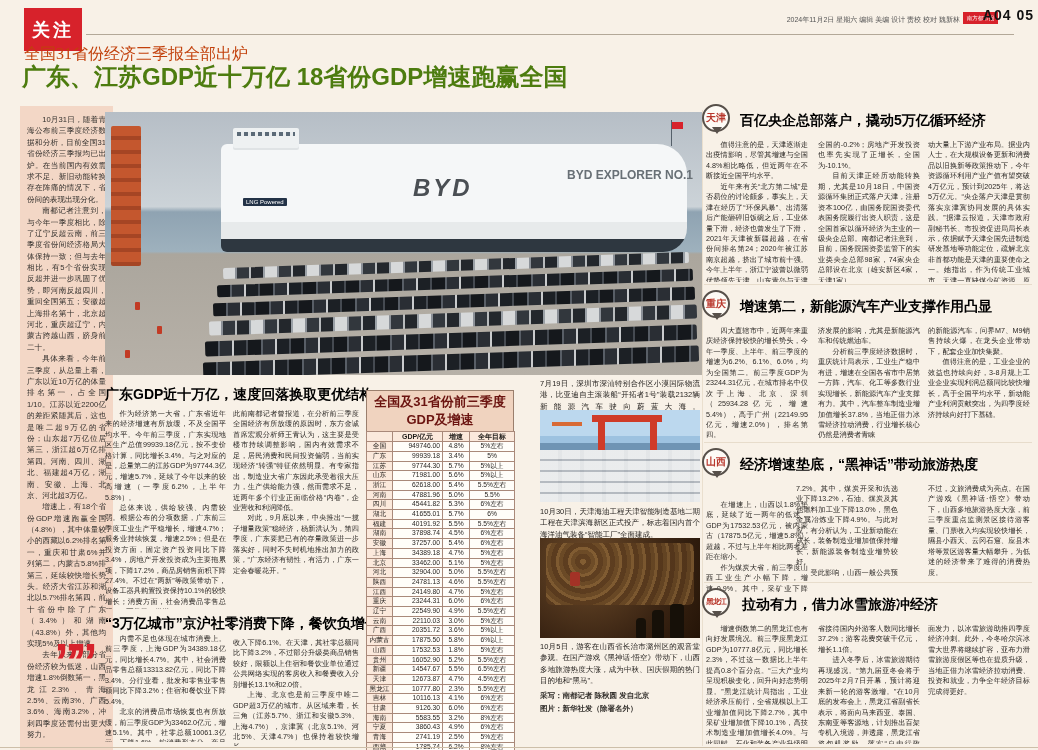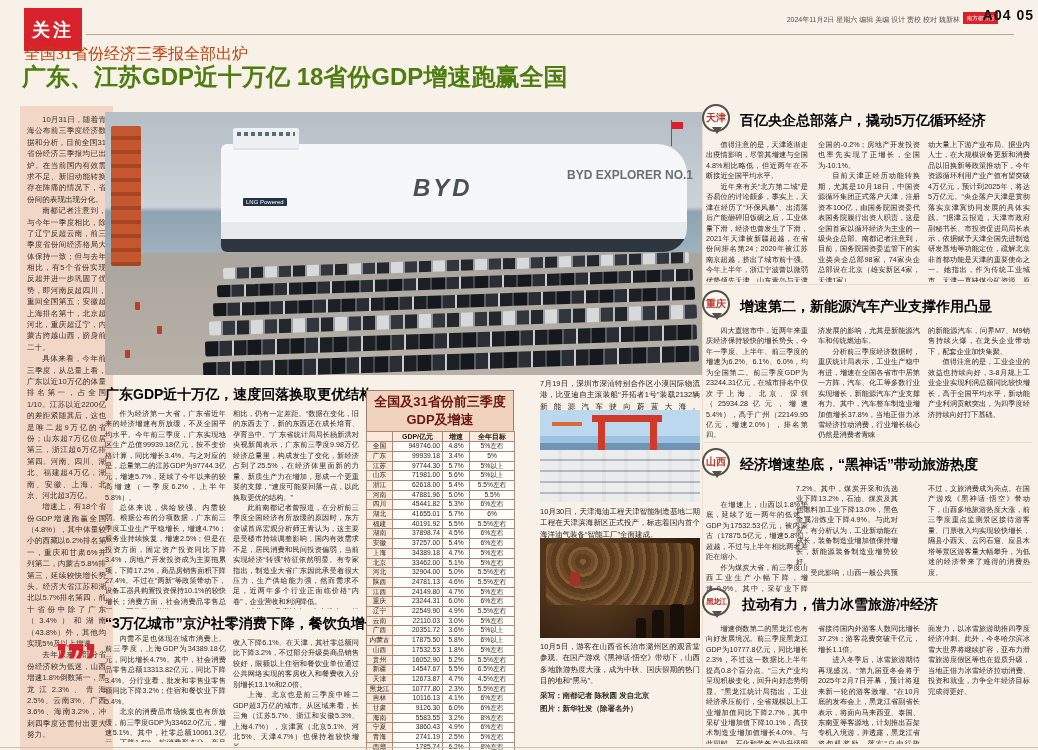--- a/index.html
+++ b/index.html
@@ -133,21 +133,20 @@
     <div class="mp-bollard" style="left:52px;top:214px"></div>
     <div class="mp-bollard" style="left:20px;top:238px"></div>
   </div>
 
   <div class="abs sec-h" id="gd-h">广东GDP近十万亿，速度回落换取更优结构</div>
   <div class="abs body-col" id="gd-c1">
       <p>作为经济第一大省，广东省近年来的经济增速有所放缓，不及全国平均水平。今年前三季度，广东实现地区生产总值99939.18亿元，按不变价格计算，同比增长3.4%。与之对应的是，总量第二的江苏GDP为97744.3亿元，增速5.7%，延续了今年以来的较高增速（一季度6.2%，上半年5.8%）。</p>
       <p>总体来说，供给较强、内需较弱。根据公布的分项数据，广东前三季度工业生产平稳增长，增速4.7%；服务业持续恢复，增速2.5%；但是在投资方面，固定资产投资同比下降3.4%，房地产开发投资成为主要拖累项，下降17.2%，商品房销售面积下降27.4%。不过在“两新”等政策带动下，设备工器具购置投资保持10.1%的较快增长；消费方面，社会消费品零售总额3.54万亿元，微增0.7%。</p>
     </div>
   <div class="abs body-col cont" id="gd-c2">
-      <p>相比，仍有一定差距。“数据在变化，旧的东西去了，新的东西还在成长培育、孕育当中。”广东省统计局局长杨新洪对央视新闻表示，广东前三季度9.98万亿经济总量里，构成发生了变化，新经济占到了25.5%，在经济体里面新的力量、新质生产力在增加，形成一个更重要的支撑，“速度可能要回落一点，以此换取更优的结构。”</p>
       <p>此前南都记者曾报道，在分析前三季度全国经济有所放缓的原因时，东方金诚首席宏观分析师王青认为，这主要是受楼市持续调整影响，国内有效需求不足，居民消费和民间投资偏弱，当前实现经济“转强”特征依然明显。有专家指出，制造业大省广东因此承受着很大压力，生产供给能力强，然而需求不足，近两年多个行业正面临价格“内卷”，企业营收和利润降低。</p>
       <p>对此，9月底以来，中央推出“一揽子增量政策”稳经济，杨新洪认为，第四季度，广东要把已有的存量政策进一步落实好，同时不失时机地推出加力的政策，“广东经济有韧性，有活力，广东一定会春暖花开。”</p>
     </div>
 
   <div class="abs sec-h" id="city-h">“3万亿城市”京沪社零消费下降，餐饮负增长</div>
   <div class="abs body-col" id="city-c1">
       <p>内需不足也体现在城市消费上。前三季度，上海GDP为34389.18亿元，同比增长4.7%。其中，社会消费品零售总额13313.82亿元，同比下降3.4%。分行业看，批发和零售业零售额同比下降3.2%；住宿和餐饮业下降5.4%。</p>
       <p>北京的消费品市场恢复也有所放缓，前三季度GDP为33462.0亿元，增速5.1%。其中，社零总额10061.3亿元，下降1.6%。按消费形态分，商品零售下降1.2%，餐饮</p>
     </div>
   <div class="abs body-col cont" id="city-c2">

